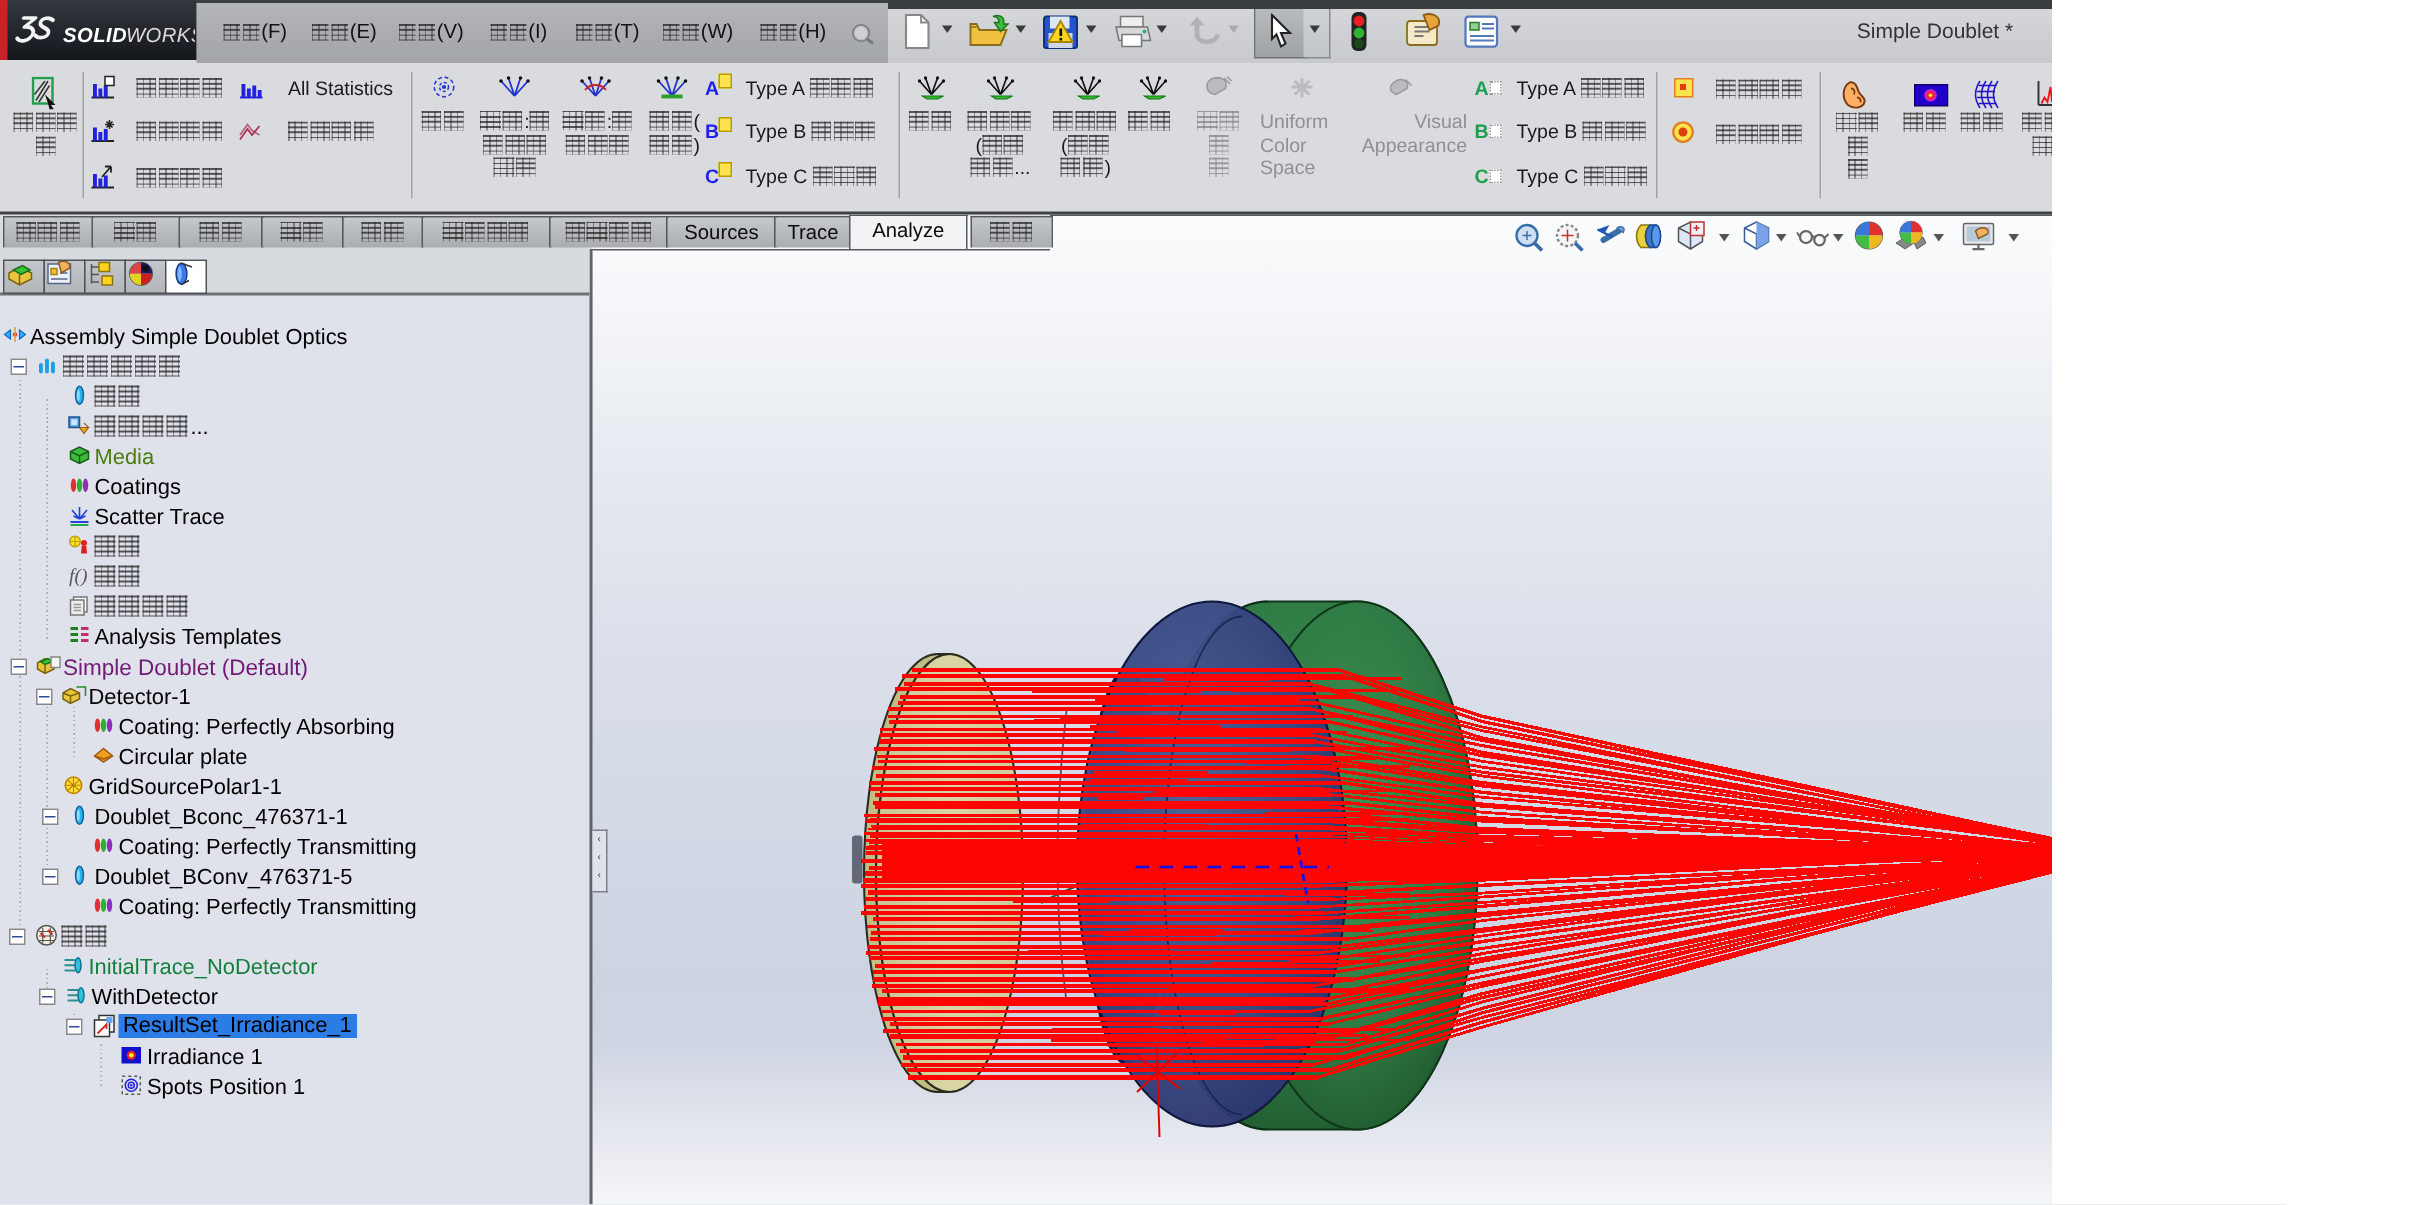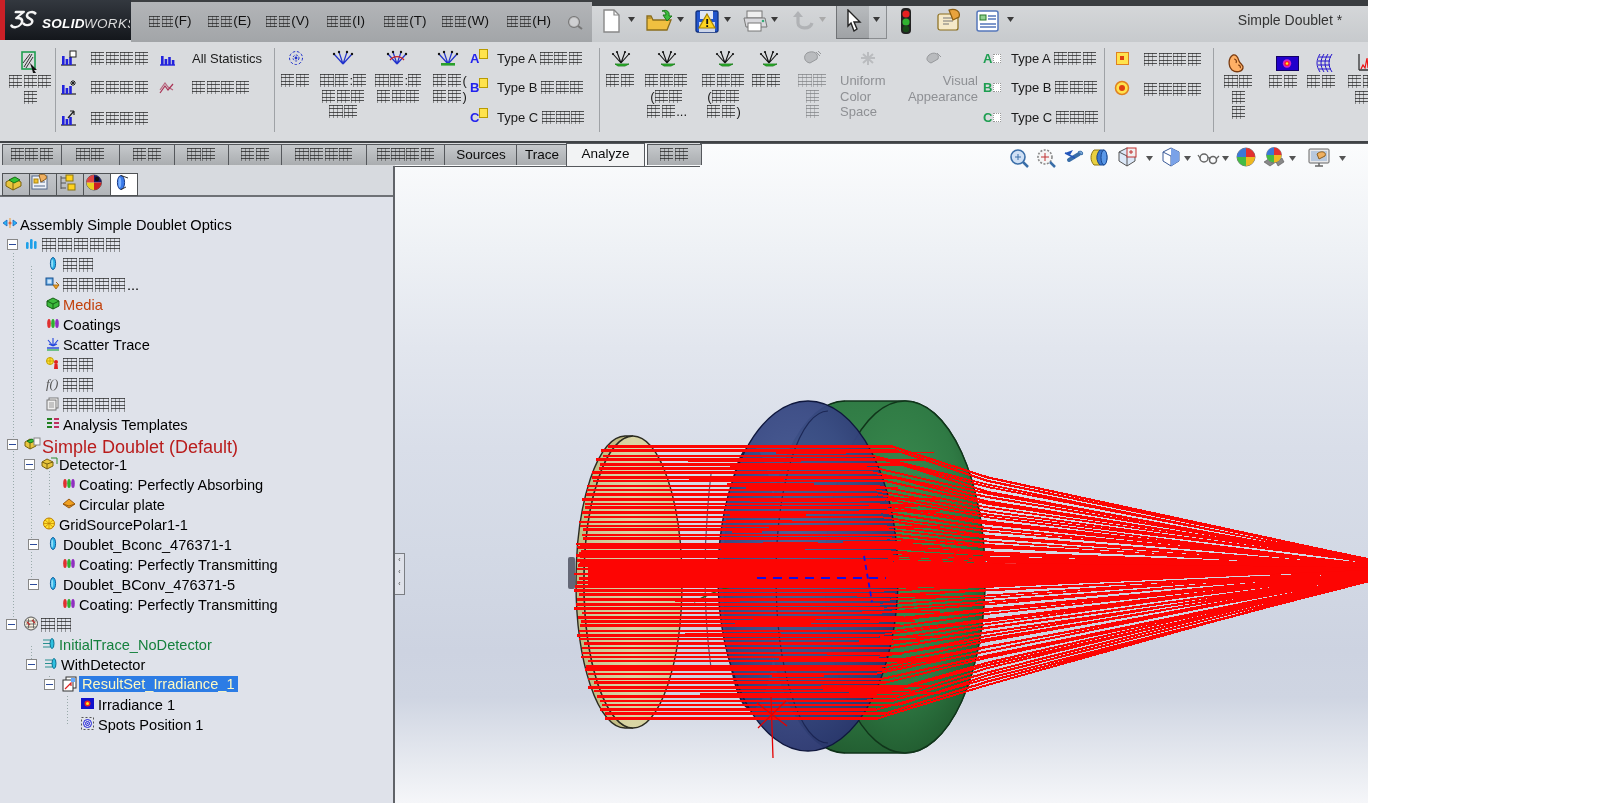--- a/index.html
+++ b/index.html
@@ -412,21 +412,21 @@
       <div class="abs" style="left:45px;top:260px"><svg width="17" height="15">
           <rect x="1" y="2" width="7" height="7" fill="#5aa2e0" stroke="#1a5290"></rect>
           <rect x="2.5" y="3.5" width="4" height="4" fill="#cfe6fa"></rect>
           <path d="M8 9 L14 9 L11 13 Z M14 9 L11 6 Z" fill="#f0a020" stroke="#9a6210" stroke-width="0.8"></path>
         </svg></div>
       <div class="abs" style="left:63px;top:261px;font-size:14.6px;color:#000"><i class="c c3"></i><i class="c c3"></i><i class="c c3"></i><i class="c c3"></i>...</div>
       <div class="abs" style="left:45px;top:280px"><svg width="16" height="15">
           <path d="M2 5 L8 2 L14 5 L14 10 L8 13 L2 10 Z" fill="#3dbb3d" stroke="#156015"></path>
           <path d="M2 5 L8 8 L14 5 M8 8 L8 13" stroke="#156015" fill="none"></path>
         </svg></div>
-      <div class="abs" style="left:63px;top:281px;font-size:14.6px;color:#c2410c">Media</div>
+      <div class="abs" style="left:63px;top:281px;font-size:14.6px;color:#4d7c0f">Media</div>
       <div class="abs" style="left:45px;top:300px"><svg width="16" height="15">
           <ellipse cx="4" cy="7.5" rx="1.8" ry="4.5" fill="#e03030"></ellipse>
           <ellipse cx="8" cy="7.5" rx="1.8" ry="4.5" fill="#30b030"></ellipse>
           <ellipse cx="12" cy="7.5" rx="1.8" ry="4.5" fill="#9030c0"></ellipse>
         </svg></div>
       <div class="abs" style="left:63px;top:301px;font-size:14.6px;color:#000">Coatings</div>
       <div class="abs" style="left:45px;top:320px"><svg width="16" height="15">
           <path d="M8 10 L3 4 M8 10 L8 2 M8 10 L13 4 M8 10 L4 8 M8 10 L12 8" stroke="#2244dd" stroke-width="1.1" fill="none"></path>
           <path d="M2 12 L14 12" stroke="#2244dd" stroke-width="1.4"></path>
           <path d="M2 14 L14 14" stroke="#22aa44" stroke-width="1.2"></path>
@@ -454,21 +454,21 @@
           <path d="M9 3 L14 3 M9 7 L14 7 M9 11 L14 11" stroke="#c03060" stroke-width="2"></path>
         </svg></div>
       <div class="abs" style="left:63px;top:401px;font-size:14.6px;color:#000">Analysis Templates</div>
       <div class="texp" style="left:7px;top:423px"></div>
       <div class="abs" style="left:24px;top:420px"><svg width="17" height="15">
           <path d="M1 6 L6 3 L12 6 L12 10 L6 13 L1 10 Z" fill="#e8c53d" stroke="#7a6210"></path>
           <path d="M3 5 L8 3 L11 5 L6 7 Z" fill="#35c235" stroke="#157015"></path>
           <path d="M6 7 L6 13" stroke="#7a6210"></path>
           <rect x="10" y="2" width="6" height="7" fill="#f5f5f5" stroke="#888"></rect>
         </svg></div>
-      <div class="abs" style="left:42px;top:421px;font-size:18px;color:#b91c1c">Simple Doublet (Default)</div>
+      <div class="abs" style="left:42px;top:421px;font-size:15px;color:#701a75">Simple Doublet (Default)</div>
       <div class="texp" style="left:24px;top:443px"></div>
       <div class="abs" style="left:41px;top:440px"><svg width="17" height="15">
           <path d="M1 6 L6 3 L12 6 L12 10 L6 13 L1 10 Z" fill="#e8c53d" stroke="#7a6210"></path>
           <path d="M1 6 L6 8 L12 6 M6 8 L6 13" stroke="#7a6210" fill="none"></path>
           <path d="M10 2 L16 2 L16 8" stroke="#2a8a2a" fill="none"></path>
         </svg></div>
       <div class="abs" style="left:59px;top:441px;font-size:14.6px;color:#000">Detector-1</div>
       <div class="abs" style="left:61px;top:460px"><svg width="16" height="15">
           <ellipse cx="4" cy="7.5" rx="1.8" ry="4.5" fill="#e03030"></ellipse>
           <ellipse cx="8" cy="7.5" rx="1.8" ry="4.5" fill="#30b030"></ellipse>
@@ -527,21 +527,21 @@
           <ellipse cx="11" cy="7.5" rx="2" ry="5" fill="#30c0e0" stroke="#107090"></ellipse>
         </svg></div>
       <div class="abs" style="left:61px;top:641px;font-size:14.6px;color:#000">WithDetector</div>
       <div class="texp" style="left:44px;top:663px"></div>
       <div class="abs" style="left:61px;top:660px"><svg width="17" height="16">
           <rect x="5" y="1" width="10" height="11" fill="#fff" stroke="#333"></rect>
           <rect x="2" y="4" width="10" height="11" fill="#fff" stroke="#333"></rect>
           <path d="M4 13 L10 7 L10 10" stroke="#dd2222" fill="none" stroke-width="1.2"></path>
           <rect x="10" y="2" width="4" height="4" fill="#66aaff"></rect>
         </svg></div>
-      <div class="abs" style="left:79px;top:660px;background:#2c7ce5;color:#fef9c3;font-size:14.6px;padding:0px 3px">ResultSet_Irradiance_1</div>
+      <div class="abs" style="left:79px;top:660px;background:#2c7ce5;color:#000000;font-size:14.6px;padding:0px 3px">ResultSet_Irradiance_1</div>
       <div class="abs" style="left:80px;top:680px"><svg width="16" height="15">
           <rect x="1" y="2" width="13" height="11" fill="#1111cc"></rect>
           <circle cx="7.5" cy="7.5" r="3" fill="#ee2222"></circle>
           <circle cx="7.5" cy="7.5" r="1.5" fill="#ffee22"></circle>
         </svg></div>
       <div class="abs" style="left:98px;top:681px;font-size:14.6px;color:#000">Irradiance 1</div>
       <div class="abs" style="left:80px;top:700px"><svg width="16" height="15">
           <rect x="1.5" y="1.5" width="12" height="12" fill="none" stroke="#555" stroke-dasharray="2 2"></rect>
           <circle cx="7.5" cy="7.5" r="4" fill="none" stroke="#2222dd"></circle>
           <circle cx="7.5" cy="7.5" r="2" fill="none" stroke="#2222dd"></circle>

